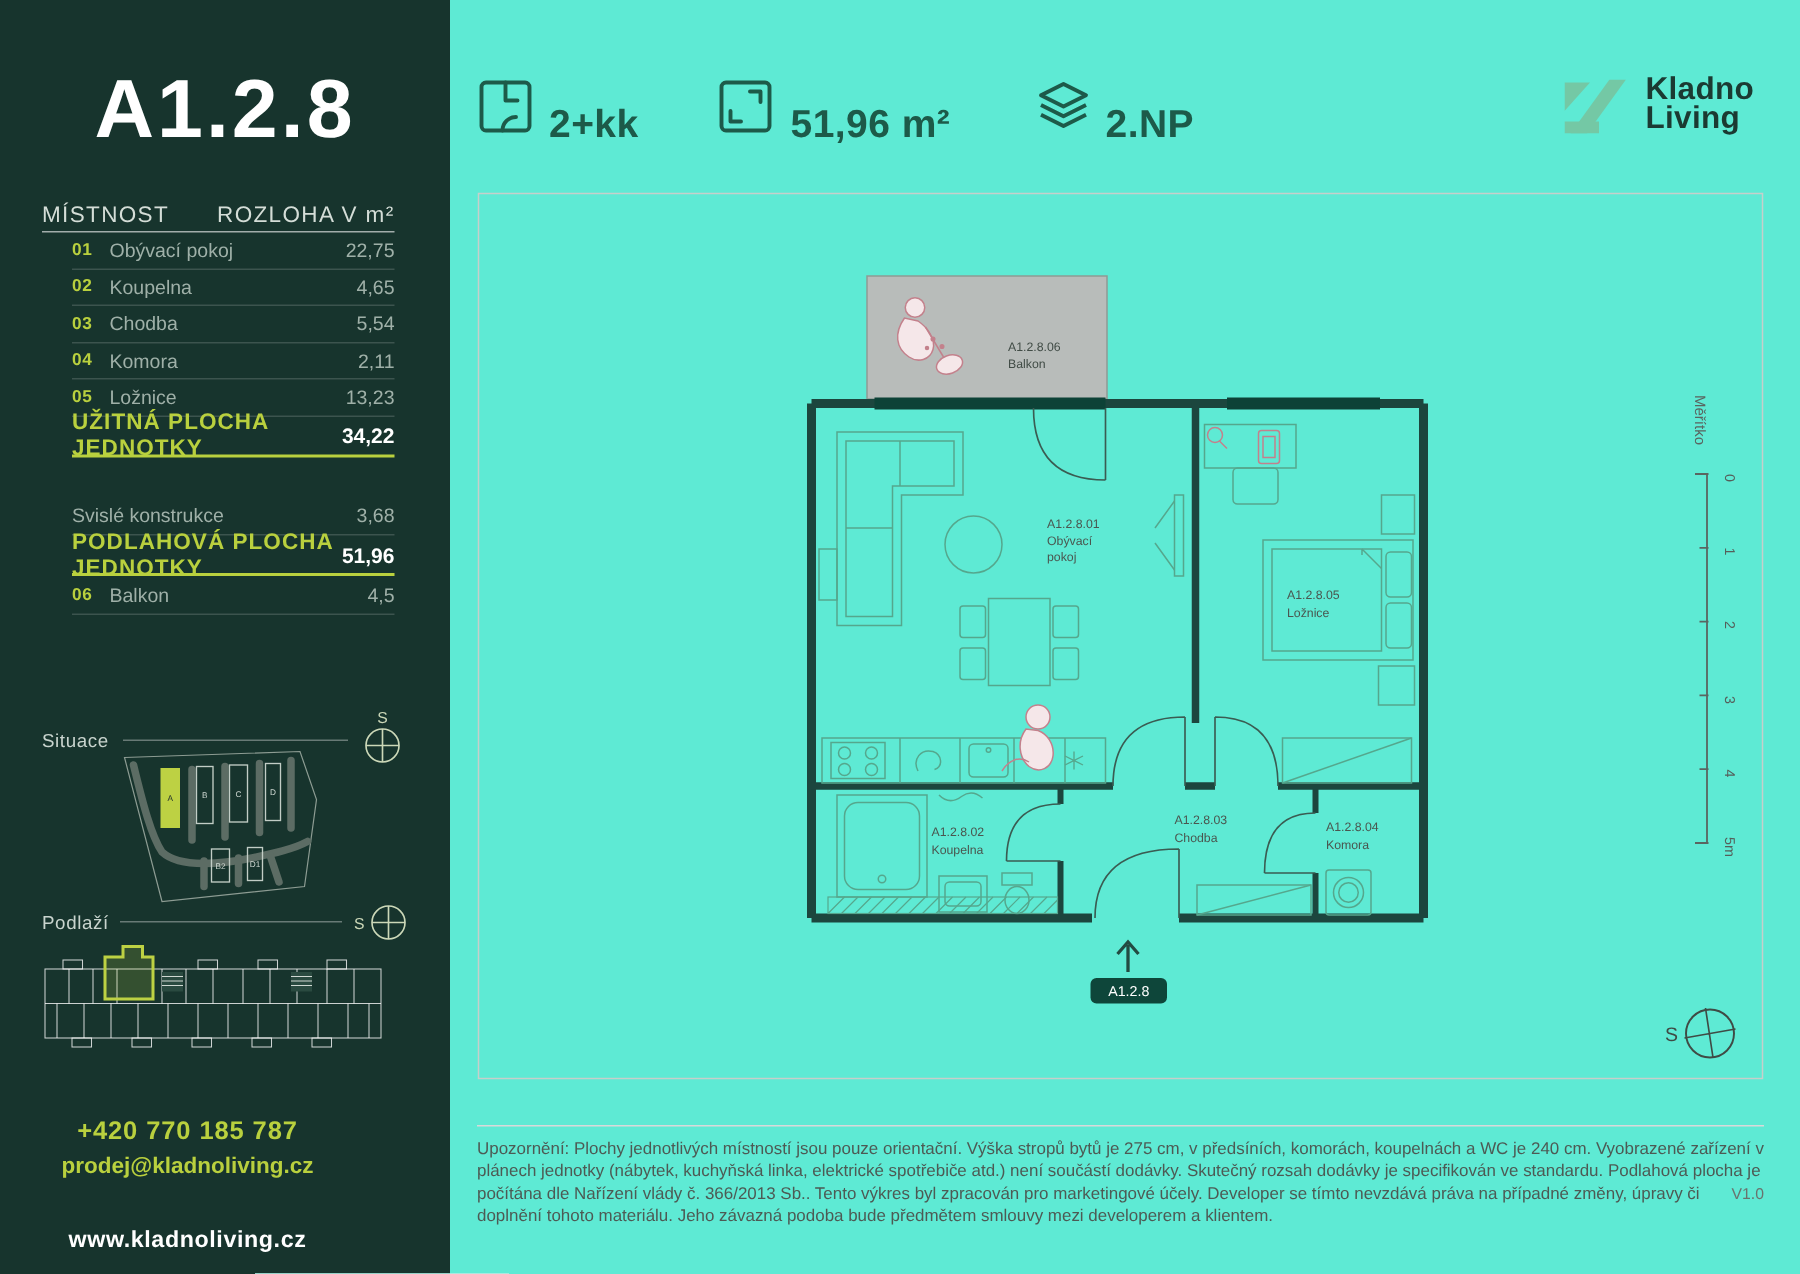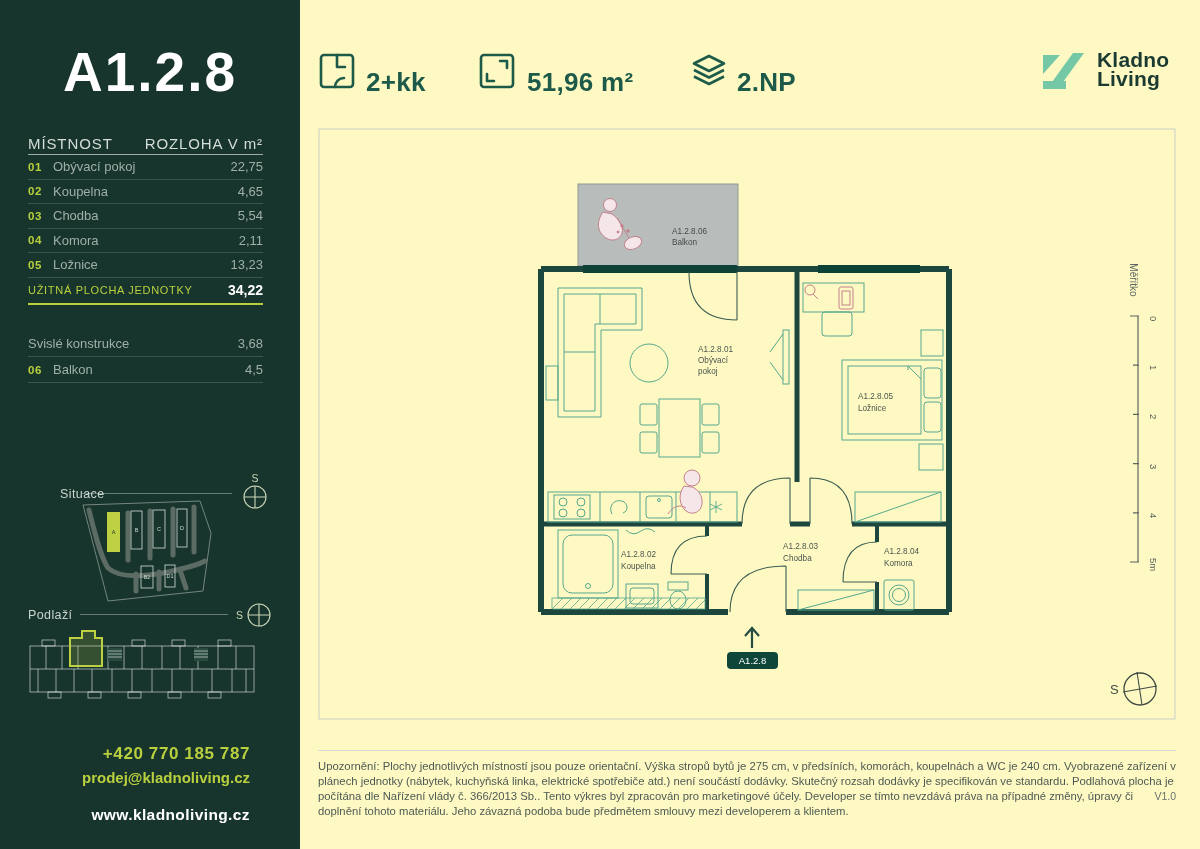--- a/index.html
+++ b/index.html
@@ -1,43 +1,43 @@
 <!DOCTYPE html>
 <html><head>
 <meta charset="utf-8">
 <style>
   * { margin:0; padding:0; box-sizing:border-box; }
   html,body { background:#e8e8e8; }
-  .page { position:relative; width:1200px; height:849px; background:#fef9c3;
+  .page { position:relative; width:1200px; height:849px; background:#5eead4;
           font-family:"Liberation Sans", sans-serif; overflow:hidden; }
 
   
   .sidebar { position:absolute; left:0; top:0; width:300px; height:849px; background:#17342d; }
   .unit-title { position:absolute; left:0; top:40px; width:300px; text-align:center;
                 color:#ffffff; font-size:55px; font-weight:700; letter-spacing:2px; }
   .rtable { position:absolute; left:28px; top:132px; width:235px; }
   .thead { display:flex; justify-content:space-between; align-items:center; height:23px;
            border-bottom:1px solid rgba(255,255,255,.6);
            color:#d4ddd7; font-size:15px; letter-spacing:.9px; font-weight:400; }
   .trow { display:flex; align-items:center; height:24.5px;
           border-bottom:1px solid rgba(255,255,255,.16);
-          color:#9fb0a8; font-size:13px; }
+          color:#9fb0a8; font-size:13px;margin-left:20px; }
   .trow .num { color:#b9d03e; font-weight:700; font-size:11.5px; width:25px; letter-spacing:.5px;}
   .trow .val { margin-left:auto; }
   .trow.total { height:27px; border-bottom:2px solid #b9d03e; }
-  .trow.total .lbl { color:#b9d03e; font-size:11px; font-weight:400; letter-spacing:.7px; }
+  .trow.total .lbl { color:#b9d03e; font-size:15px; font-weight:700; letter-spacing:.7px; }
   .trow.total .val { color:#ffffff; font-weight:700; font-size:14px; }
   .rtable2 { position:absolute; left:28px; top:331px; width:235px; }
   .trow.plain { height:26px; }
   .sec-label { position:absolute; color:#c9d4ce; font-size:12.5px; letter-spacing:.4px; }
   .label-line { position:absolute; height:1px; background:rgba(255,255,255,.35); }
-  .contact { position:absolute; left:0; width:250px; text-align:right; }
+  .contact { position:absolute; left:0; width:250px; text-align:center; }
   .contact .phone { color:#b9d03e; font-size:17px; font-weight:700; letter-spacing:.6px; }
   .contact .email { color:#b9d03e; font-size:15px; font-weight:700; margin-top:5px; }
-  .contact .web   { color:#ffffff; font-size:15.5px; font-weight:700; margin-top:20px; letter-spacing:.4px;}
+  .contact .web   { color:#ffffff; font-size:15.5px; font-weight:700; margin-top:32px; letter-spacing:.4px;}
 
   
   .hicon { position:absolute; }
   .hlabel { position:absolute; color:#1d5a49; font-size:26px; font-weight:700; letter-spacing:.3px;margin-top:12px; }
   .logo-text { position:absolute; left:1097px; top:50px; color:#1b3a32; font-size:21px;
                font-weight:700; line-height:19px; letter-spacing:.2px; }
 
   
   .plan-svg { position:absolute; left:318px; top:128px; }
   .foot-divider { position:absolute; left:318px; top:750px; width:858px; height:1px; background:#d9d9d9; }
@@ -89,28 +89,32 @@
         <span class="lbl">UŽITNÁ PLOCHA JEDNOTKY</span>
         <span class="val">34,22</span>
       </div>
     </div>
 
     <div class="rtable2">
       <div class="trow plain">
         <span class="nm">Svislé konstrukce</span>
         <span class="val">3,68</span>
       </div>
+      <div class="trow total">
+        <span class="lbl">PODLAHOVÁ PLOCHA JEDNOTKY</span>
+        <span class="val">51,96</span>
+      </div>
       <div class="trow plain">
         <span class="num">06</span>
         <span class="nm">Balkon</span>
         <span class="val">4,5</span>
       </div>
     </div>
 
-    <div class="sec-label" style="left:28px; top:487px;margin-left:32px;">Situace</div>
+    <div class="sec-label" style="left:28px; top:487px;">Situace</div>
     <div class="label-line" style="left:82px; top:493px; width:150px;"></div>
     <svg class="hicon" style="left:238px; top:470px;" width="34" height="40" viewBox="0 0 34 40">
       <text x="17" y="12" text-anchor="middle" font-size="10.5" fill="#ccd8b8">S</text>
       <g stroke="#ccd8b8" stroke-width="1.1" fill="none">
         <circle cx="17" cy="27" r="11"></circle>
           <path d="M6,27 H28 M17,16 V38"></path>
       </g>
     </svg>
     <svg class="hicon" style="left:58px; top:498px;" width="160" height="108" viewBox="0 0 160 108">
       <polygon points="25,7 142,3 153,35 145,93 50,103" fill="none" stroke="#8d9c93" stroke-width="0.8"></polygon>

